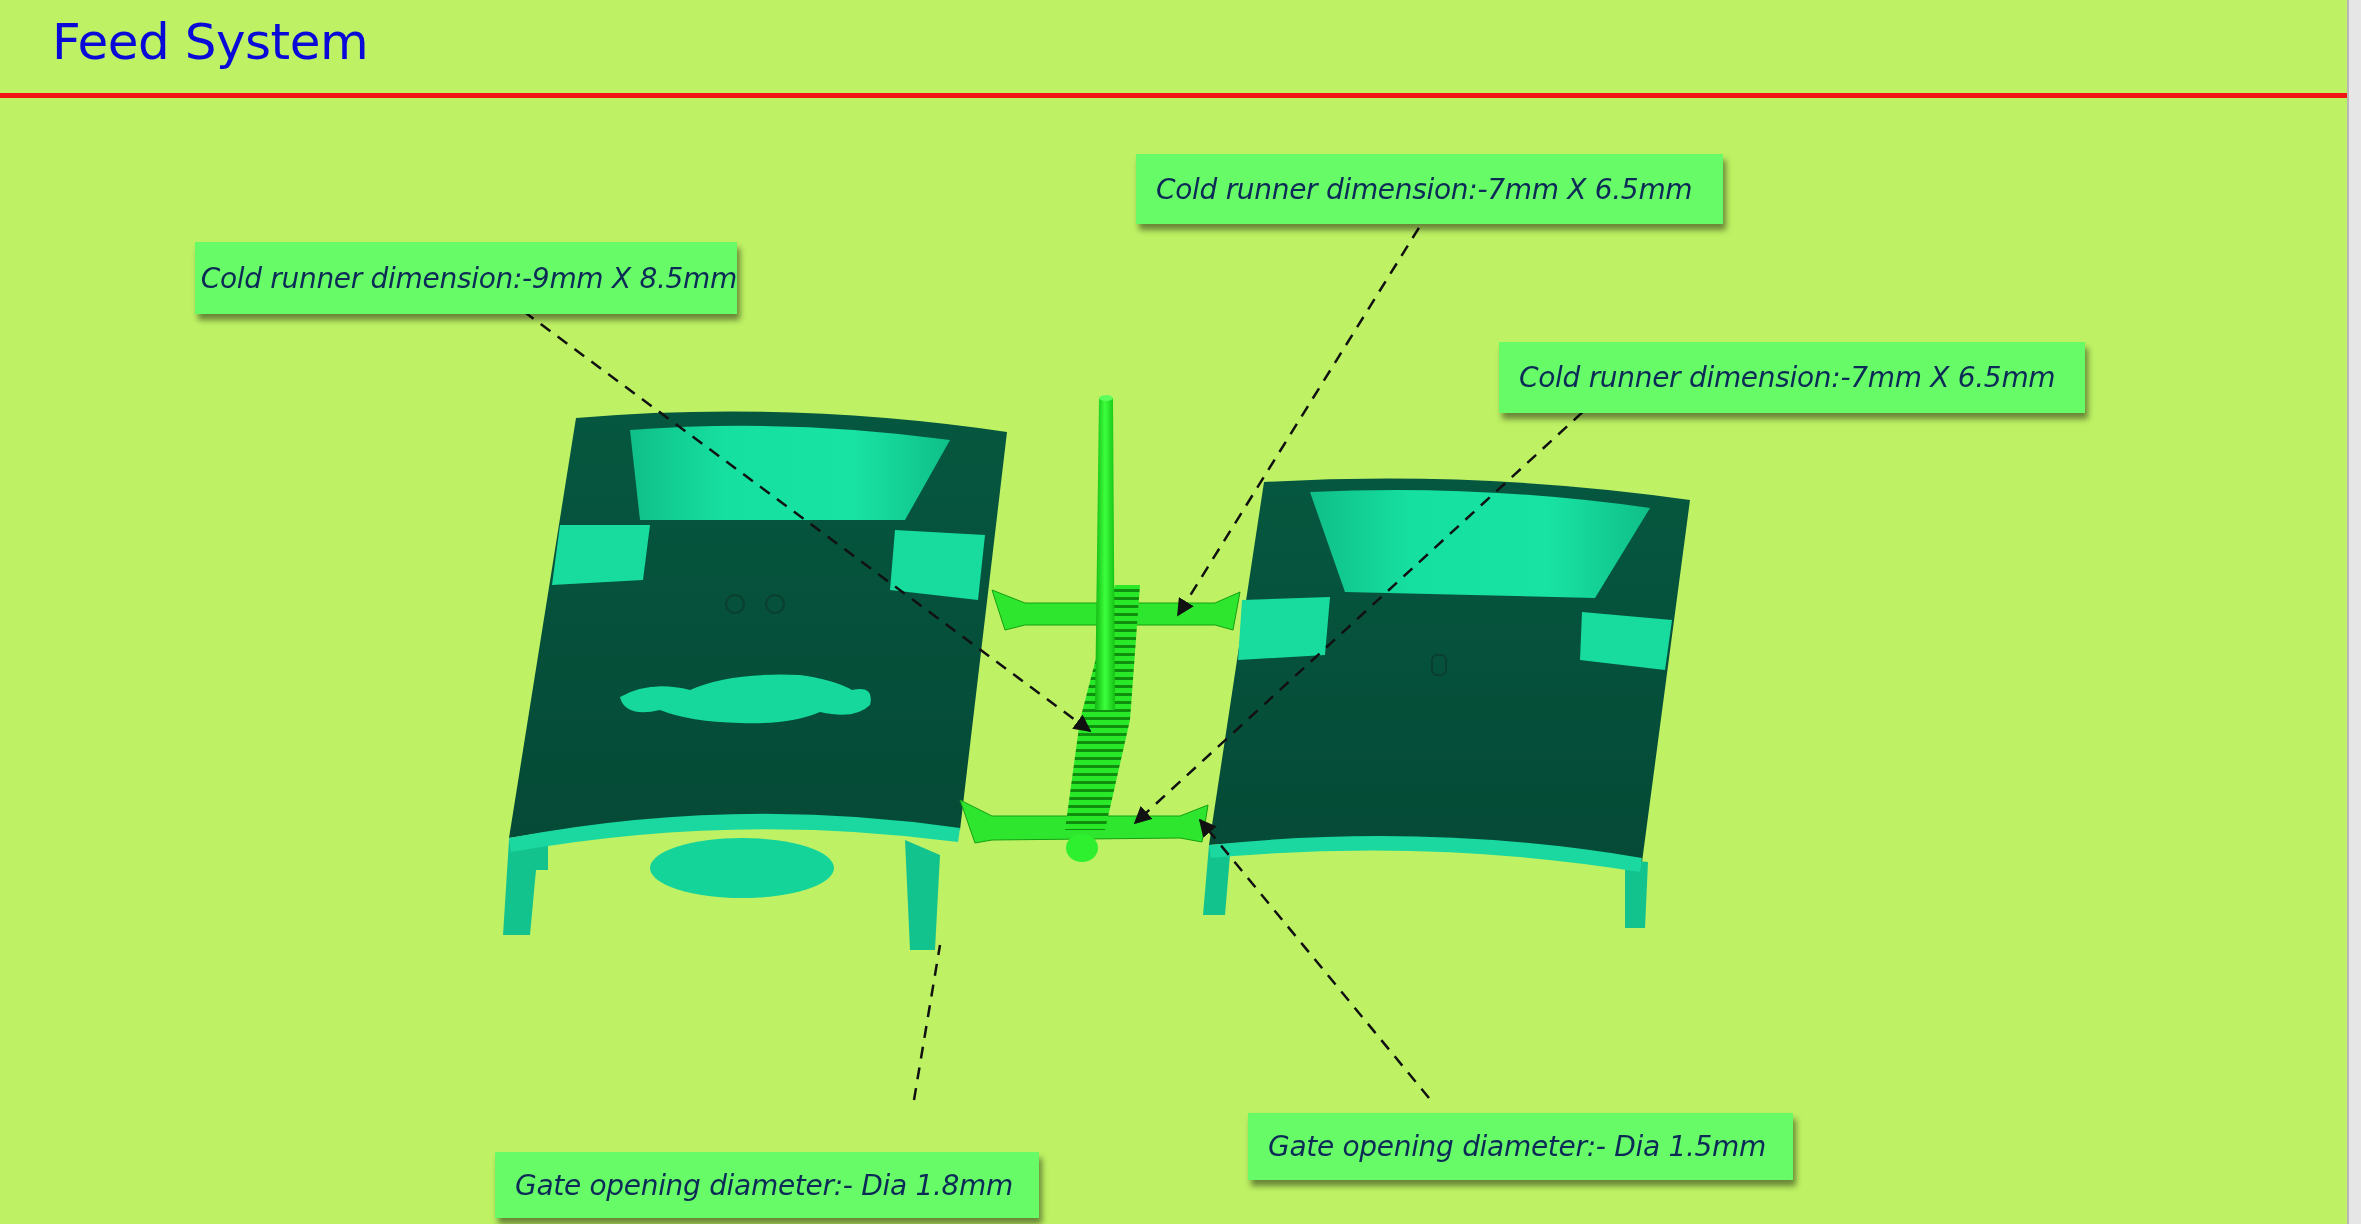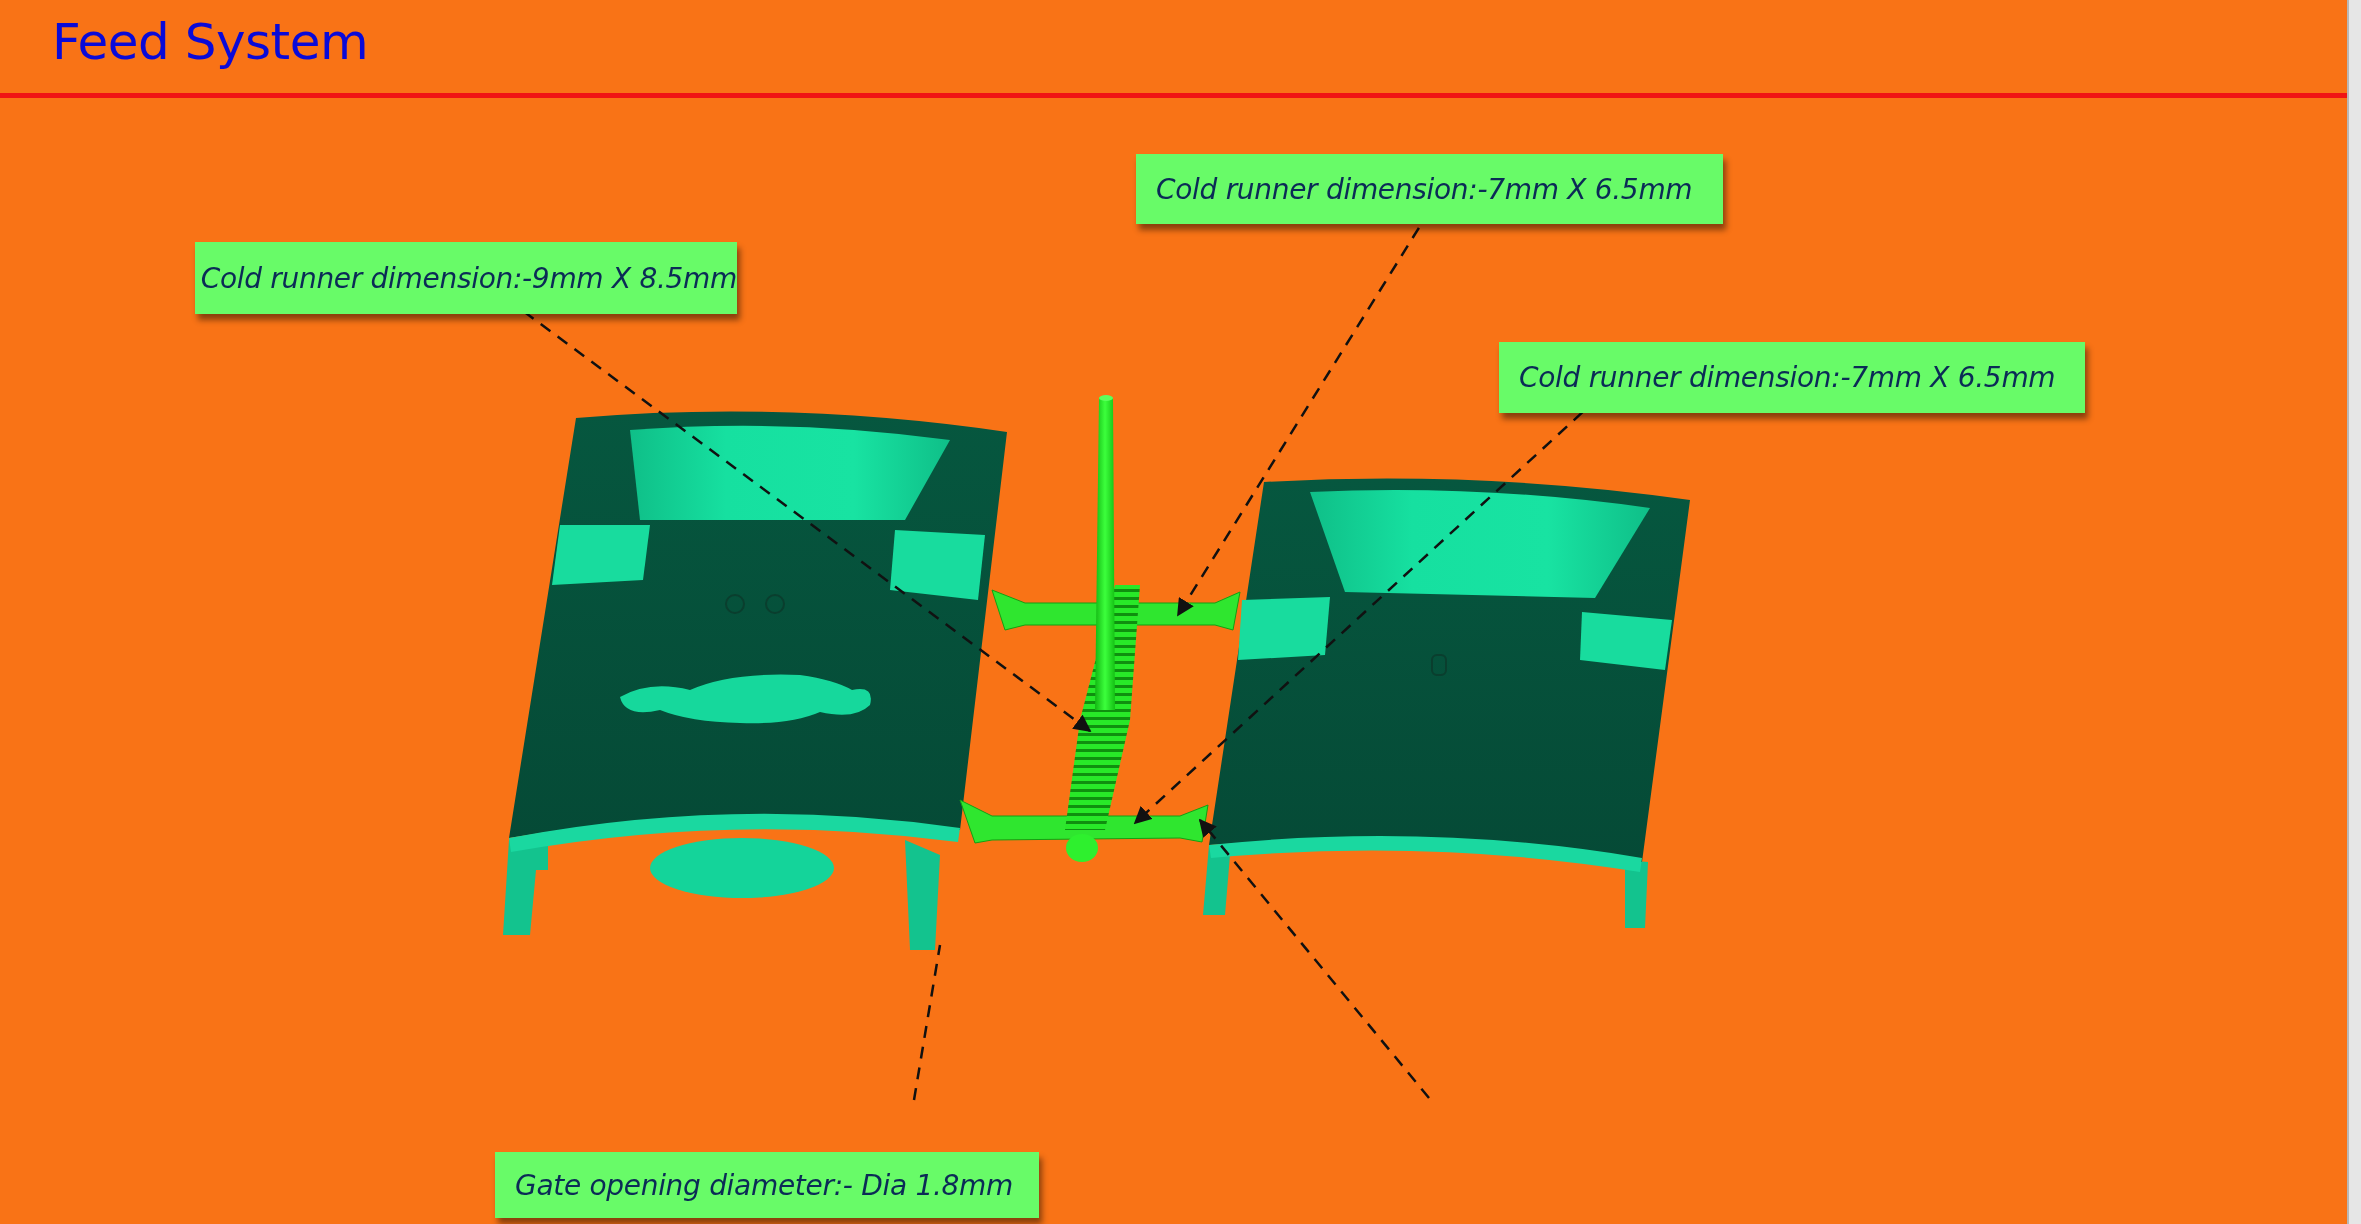--- a/index.html
+++ b/index.html
@@ -3,21 +3,21 @@
 <meta charset="utf-8">
 <style>
   html, body { margin: 0; padding: 0; }
   body {
     width: 2361px; height: 1224px; overflow: hidden; position: relative;
     background: #e6e6e6;
     font-family: "DejaVu Sans", "Liberation Sans", sans-serif;
   }
   .slide {
     position: absolute; left: 0; top: 0; width: 2347px; height: 1224px;
-    background: #f97316;
+    background: #bef264;
     border-right: 2px solid #b8b8b8;
   }
   .right-gutter {
     position: absolute; left: 2349px; top: 0; width: 12px; height: 1224px;
     background: #e6e6e6;
   }
   .title {
     position: absolute; left: 52px; top: 6px;
     font-family: "DejaVu Sans", sans-serif;
     font-size: 50px; font-weight: normal; letter-spacing: -0.5px;
@@ -132,14 +132,17 @@
   </div>
   <div class="callout" style="left:1136px; top:154px; width:587px; height:70px;">
     <span>Cold runner dimension:-7mm X 6.5mm</span>
   </div>
   <div class="callout" style="left:1499px; top:342px; width:586px; height:71px;">
     <span>Cold runner dimension:-7mm X 6.5mm</span>
   </div>
   <div class="callout" style="left:495px; top:1108px; width:544px; height:66px;margin-top:44px;">
     <span>Gate opening diameter:- Dia 1.8mm</span>
   </div>
+  <div class="callout" style="left:1248px; top:1113px; width:545px; height:67px;">
+    <span>Gate opening diameter:- Dia 1.5mm</span>
+  </div>
 </div>
 <div class="right-gutter"></div>
 
 </body></html>

